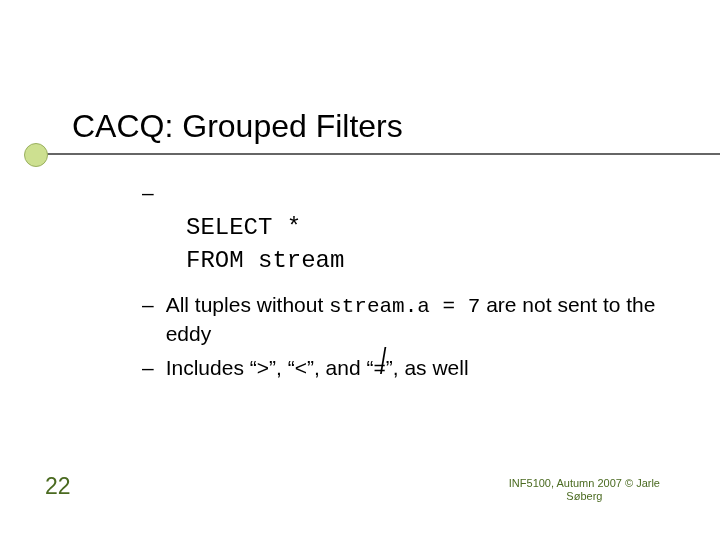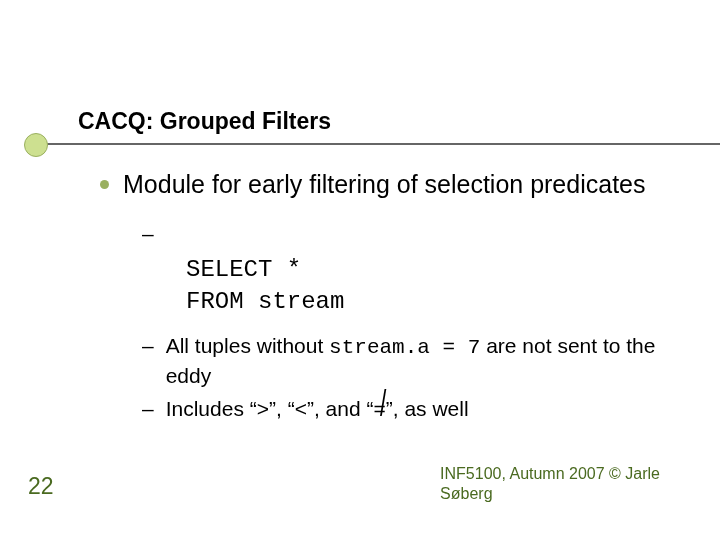--- a/index.html
+++ b/index.html
@@ -1,50 +1,46 @@
 <!DOCTYPE html>
 <html><head>
 <meta charset="utf-8">
 <style>
   * { box-sizing: border-box; margin: 0; padding: 0; }
   html, body { width: 720px; height: 540px; background: #fff; font-family: Arial, Helvetica, sans-serif; color: #000; }
   .slide { position: relative; width: 720px; height: 540px; padding-top: 108px; }
   .title-block { position: relative; margin-left: 72px; }
-  .title { font-size: 23px; font-weight: bold; margin-left: 6px; }
+  .title { font-size: 32px; font-weight: normal; }
   .title-underline { position: absolute; left: -36px; right: -48px; bottom: -10px; height: 2px; background: #666; }
   .title-underline::before { content: ""; position: absolute; left: -12px; top: -10px; width: 22px; height: 22px; border-radius: 50%; background: #cde090; border: 1px solid #9ab060; }
   .body { margin-top: 34px; margin-left: 100px; margin-right: 60px; }
   .lvl1 { display: flex; gap: 14px; font-size: 25px; line-height: 1.25; }
   .lvl1 .bullet { width: 9px; height: 9px; border-radius: 50%; background: #9ab060; margin-top: 11px; flex-shrink: 0; }
   .lvl2-group { margin-top: 20px; margin-left: 42px; }
   .lvl2 { display: flex; gap: 12px; font-size: 21px; line-height: 1.3; margin-bottom: 6px; }
   .lvl2 .dash { flex-shrink: 0; }
   .code-block { margin-left: 44px; margin-top: 4px; font-family: "Courier New", Courier, monospace; font-size: 24px; line-height: 1.35; }
   .mono { font-family: Liberation Mono, monospace; }
-  .slide-num { position: absolute; left: 28px; bottom: 40px; font-size: 23px; color: #4a6a20; }
-  .footer { position: absolute; right: 60px; bottom: 36px; font-size: 16px; color: #4a6a20; line-height: 1.25; }
+  .slide-num { position: absolute; left: 45px; bottom: 40px; font-size: 23px; color: #4a6a20; }
+  .footer { position: absolute; right: 60px; bottom: 36px; font-size: 11px; color: #4a6a20; text-align: center; line-height: 1.25; }
   .neq { position: relative; display: inline-block; }
   .neq .slash { position: absolute; left: 35%; top: -60%; font-size: 1.8em; font-weight: normal; transform: scaleX(0.6); }
 </style>
 </head>
 <body>
 
 <div class="slide">
 
   <div class="title-block">
     <div class="title">CACQ: Grouped Filters</div>
     <div class="title-underline"></div>
   </div>
 
   <div class="body">
 
-    <div class="lvl1">
-      <div class="bullet"></div>
-      <div>Module for early filtering of selection predicates</div>
-    </div>
 
     <div class="lvl2-group">
 
       <div class="lvl2">
         <div class="dash">–</div>
       </div>
 
       <div class="code-block">
         <div>SELECT *</div>
         <div>FROM stream</div>

